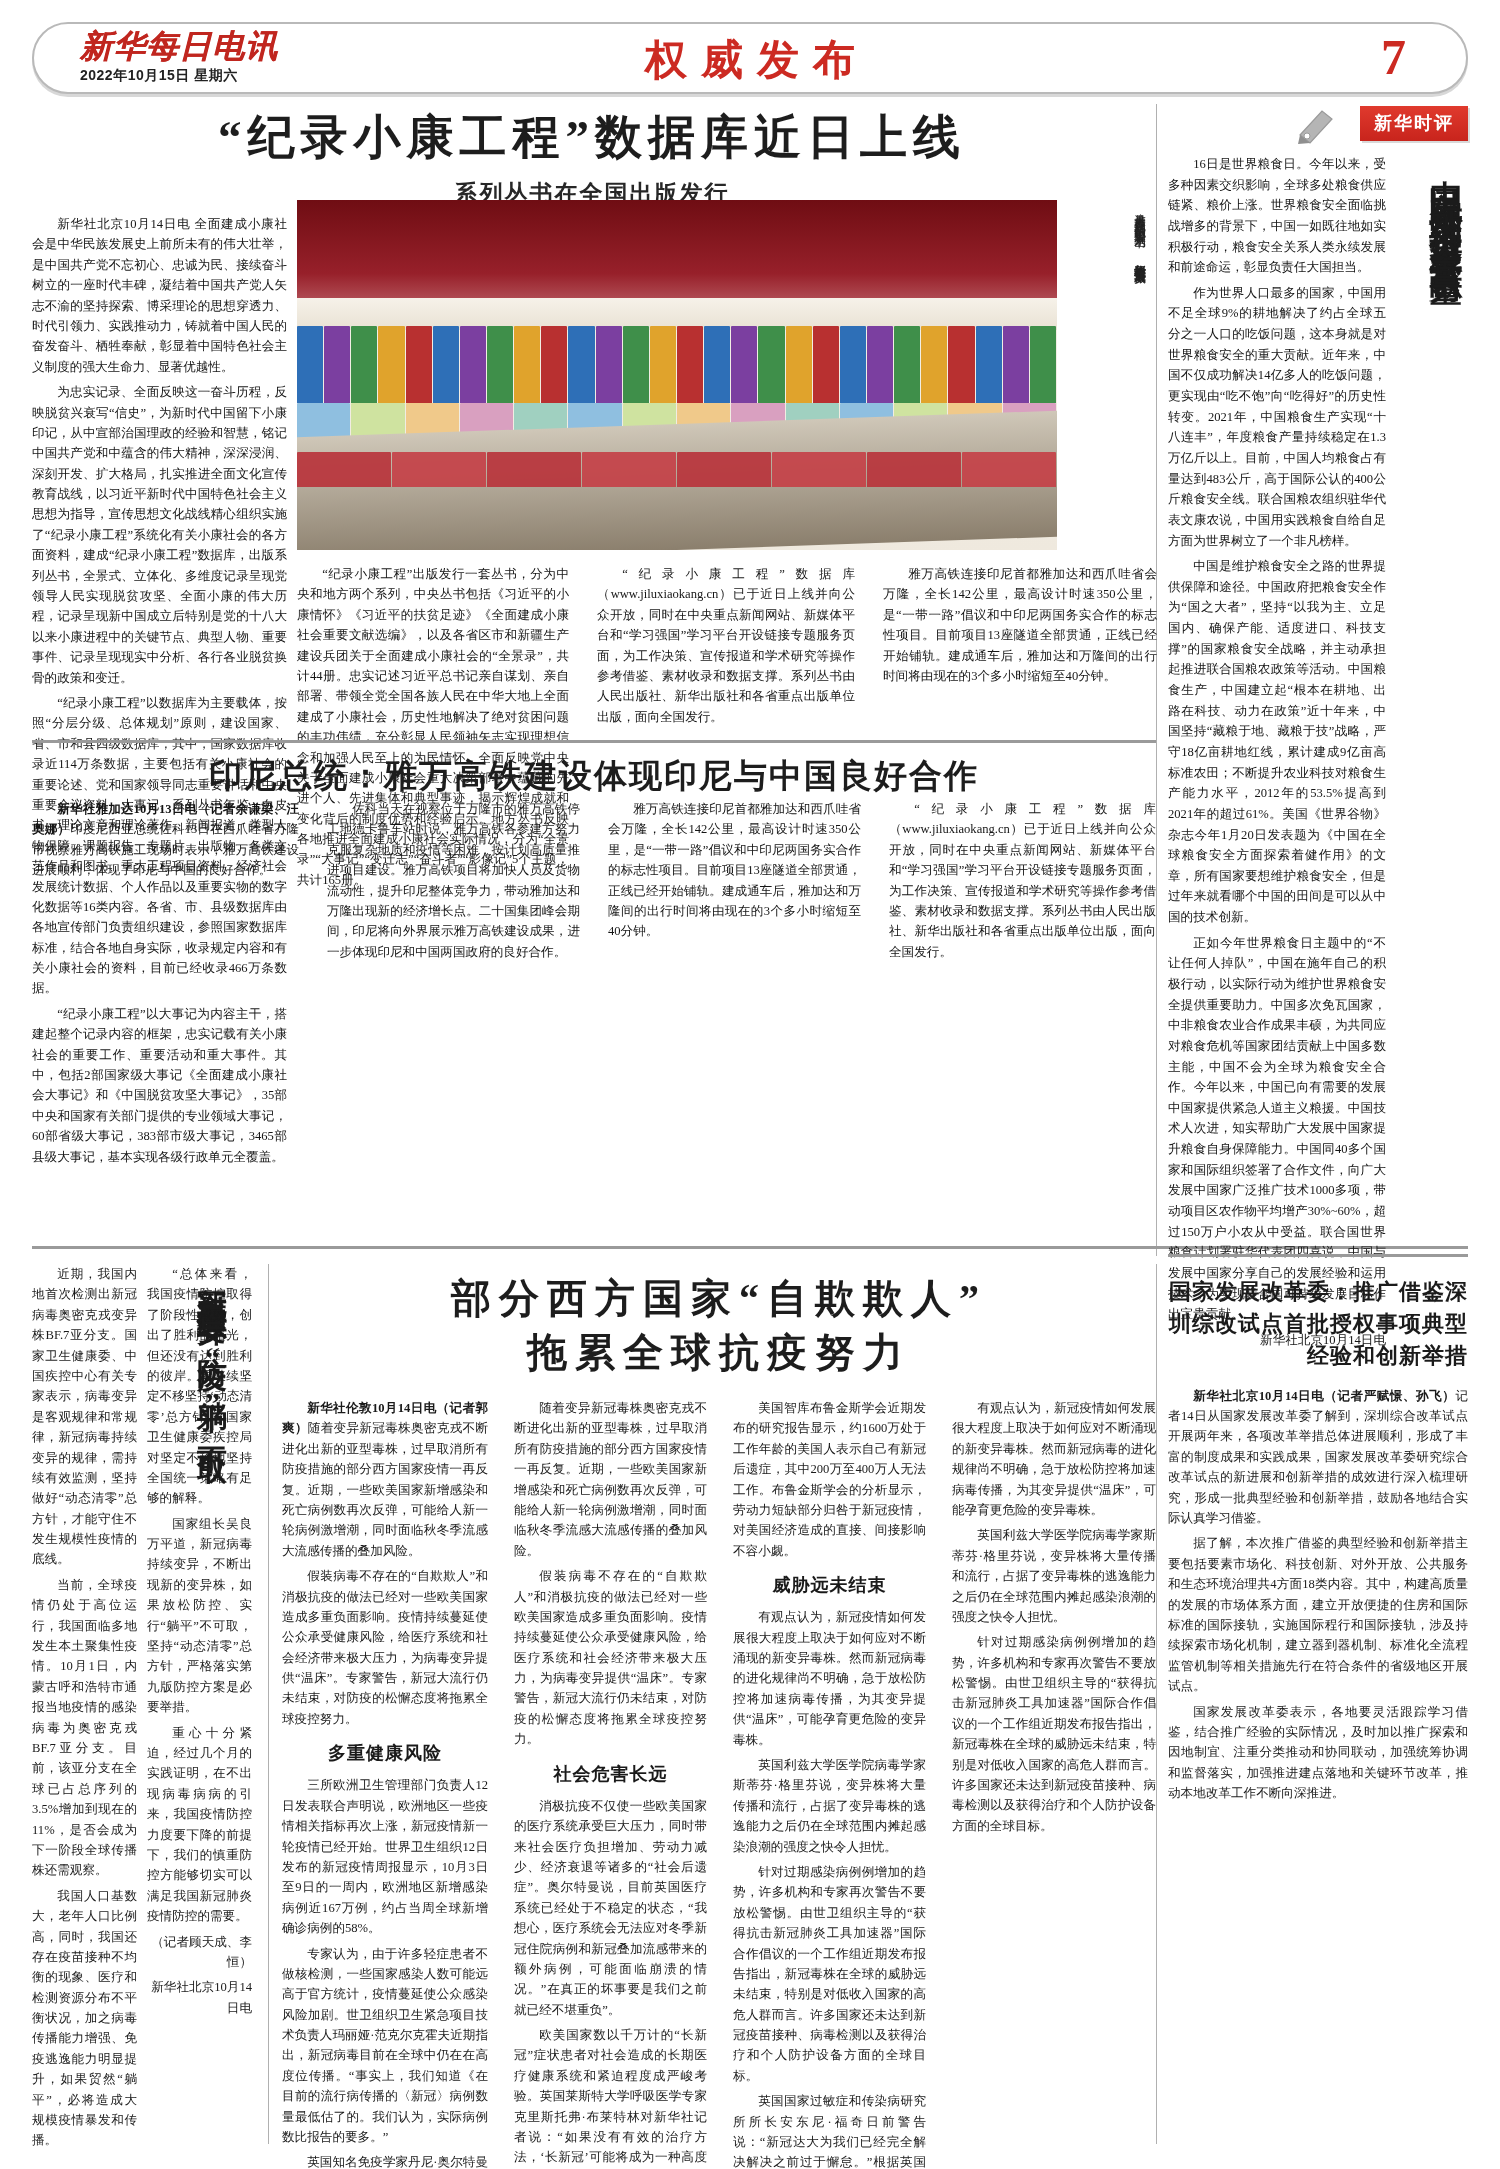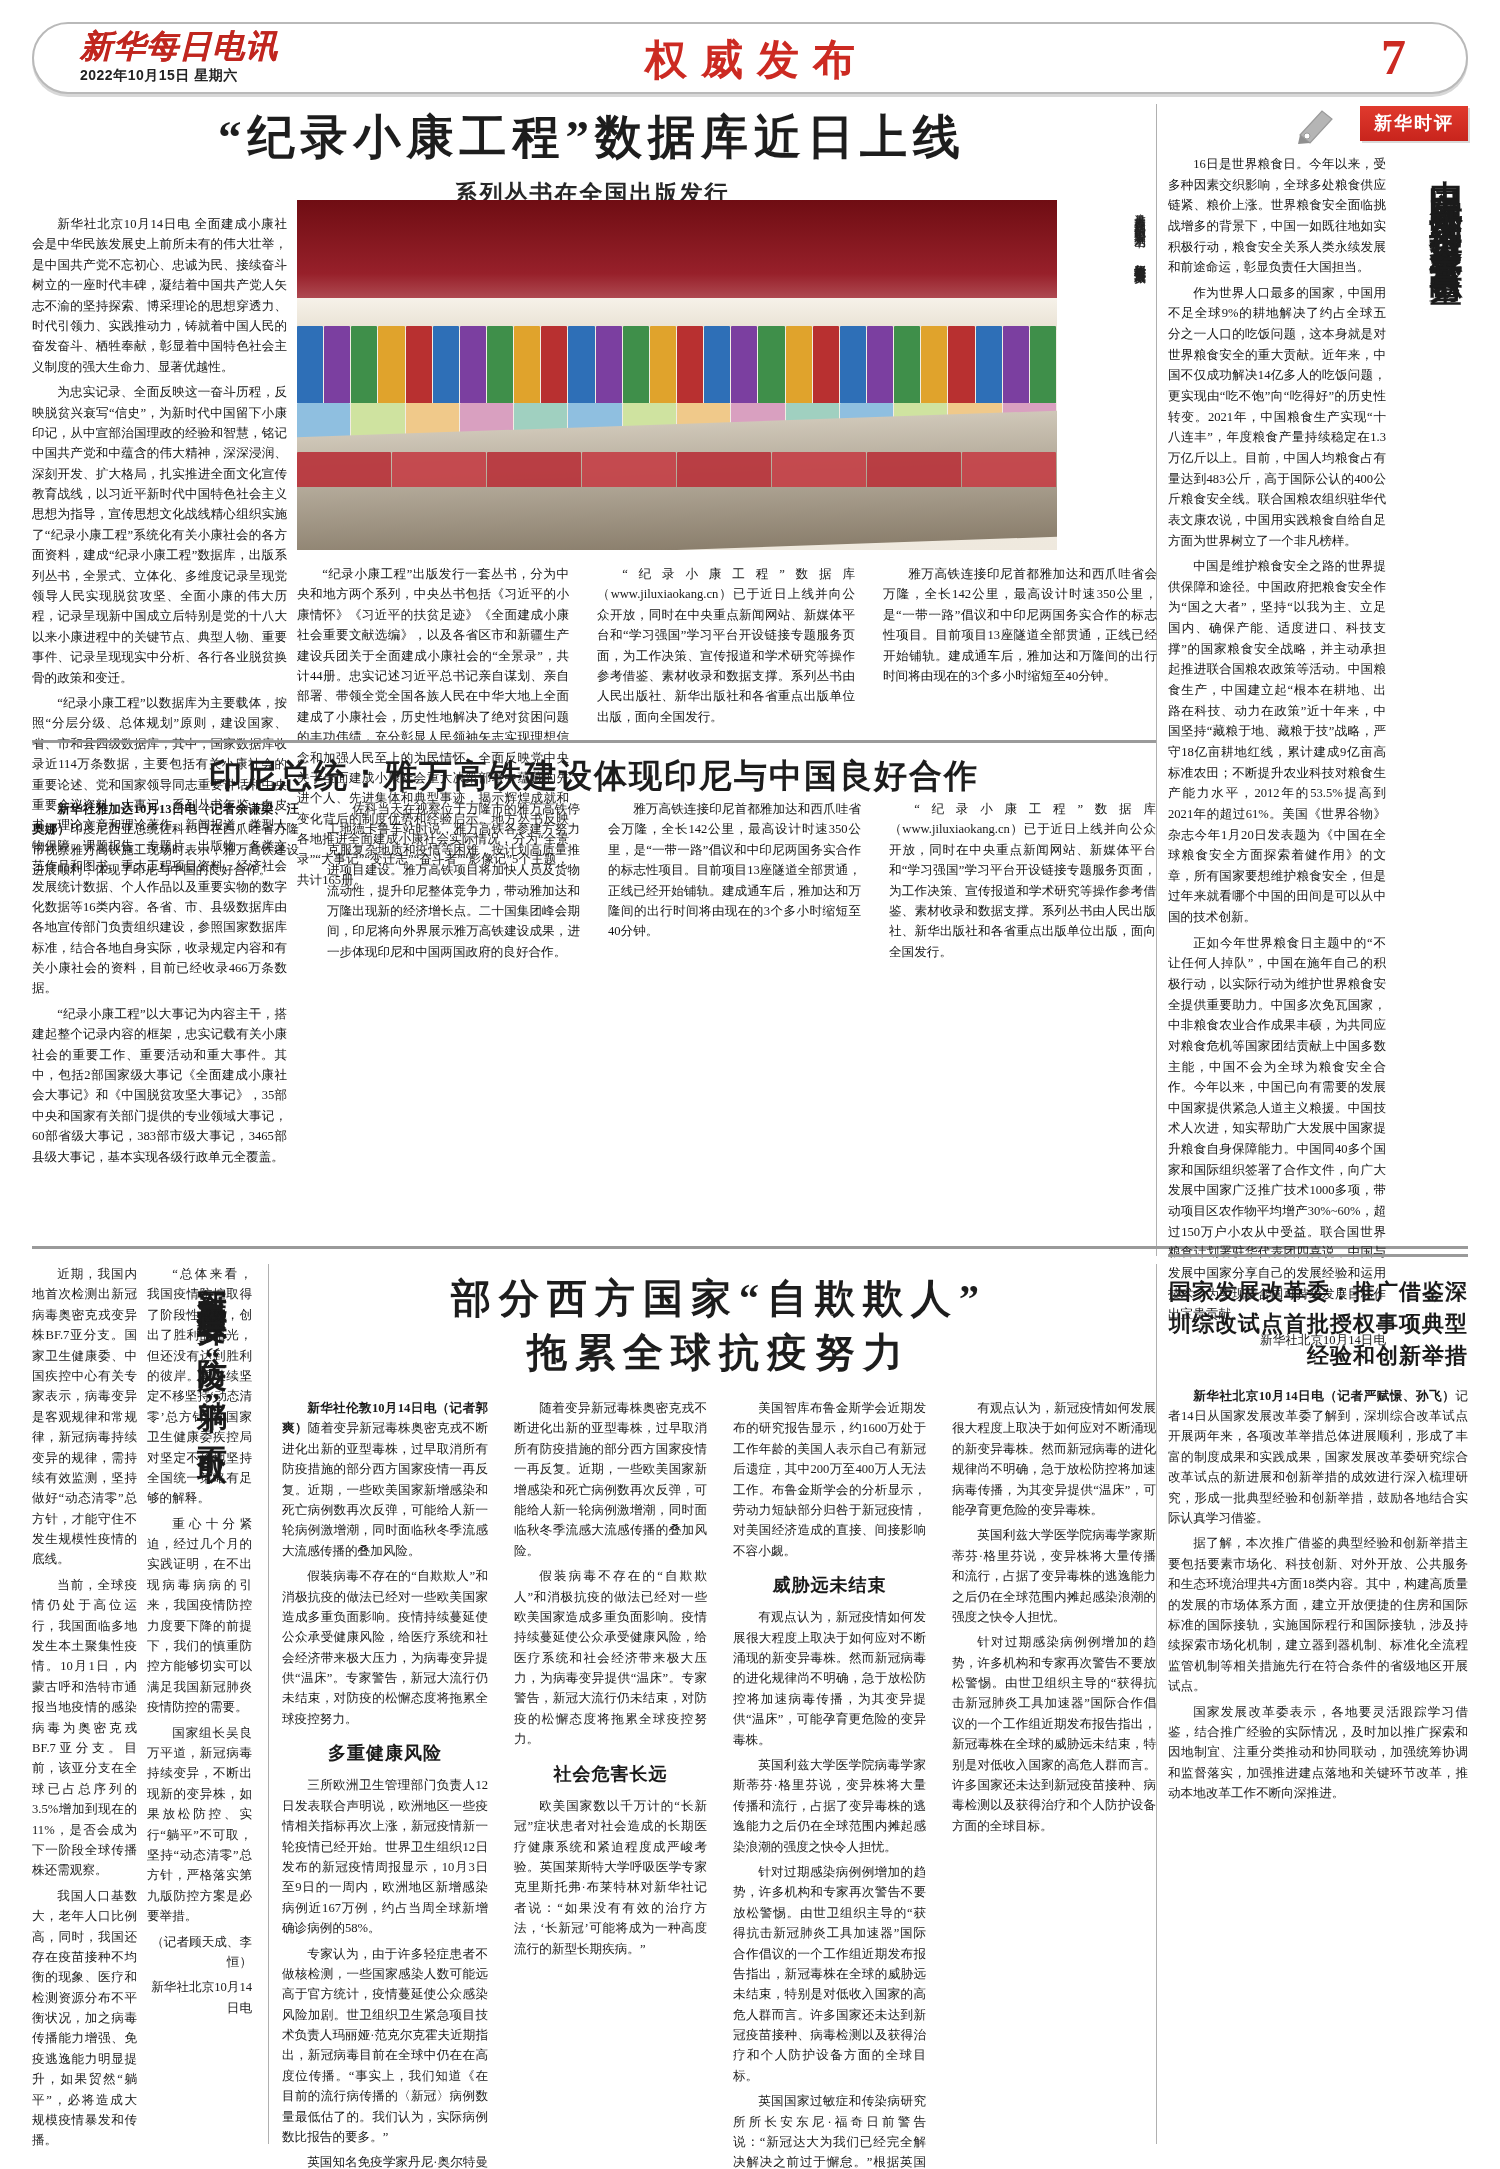--- a/index.html
+++ b/index.html
@@ -306,22 +306,22 @@
     </div>
 
     <div style="position:absolute; left:0; top:1160px; width:230px; height:880px; display:flex;">
       <div class="small-cap" style="width:115px; padding-right:10px;">
         <p>近期，我国内地首次检测出新冠病毒奥密克戎变异株BF.7亚分支。国家卫生健康委、中国疾控中心有关专家表示，病毒变异是客观规律和常规律，新冠病毒持续变异的规律，需持续有效监测，坚持做好“动态清零”总方针，才能守住不发生规模性疫情的底线。</p>
         <p>当前，全球疫情仍处于高位运行，我国面临多地发生本土聚集性疫情。10月1日，内蒙古呼和浩特市通报当地疫情的感染病毒为奥密克戎BF.7亚分支。目前，该亚分支在全球已占总序列的3.5%增加到现在的11%，是否会成为下一阶段全球传播株还需观察。</p>
         <p>我国人口基数大，老年人口比例高，同时，我国还存在疫苗接种不均衡的现象、医疗和检测资源分布不平衡状况，加之病毒传播能力增强、免疫逃逸能力明显提升，如果贸然“躺平”，必将造成大规模疫情暴发和传播。</p>
       </div>
       <div class="small-cap" style="width:115px; padding-right:10px;">
         <p>“总体来看，我国疫情防控取得了阶段性成效，创出了胜利的曙光，但还没有达到胜利的彼岸。要继续坚定不移坚持‘动态清零’总方针。”国家卫生健康委疾控局对坚定不移地坚持全国统一策略有足够的解释。</p>
+        <p>国家组长吴良万平道，新冠病毒持续变异，不断出现新的变异株，如果放松防控、实行“躺平”不可取，坚持“动态清零”总方针，严格落实第九版防控方案是必要举措。</p>
         <p>重心十分紧迫，经过几个月的实践证明，在不出现病毒病病的引来，我国疫情防控力度要下降的前提下，我们的慎重防控方能够切实可以满足我国新冠肺炎疫情防控的需要。</p>
-        <p>国家组长吴良万平道，新冠病毒持续变异，不断出现新的变异株，如果放松防控、实行“躺平”不可取，坚持“动态清零”总方针，严格落实第九版防控方案是必要举措。</p>
         <p class="sign-right">（记者顾天成、李恒）</p>
         <p class="sign-right">新华社北京10月14日电</p>
       </div>
     </div>
 
     <div class="vrule" style="left:236px; top:1160px; height:880px;"></div>
 
     <div style="position:absolute; left:250px; top:1168px; width:874px;">
       <div class="west-title">部分西方国家“自欺欺人”</div>
       <div class="west-title">拖累全球抗疫努力</div>
@@ -332,20 +332,21 @@
           <p>假装病毒不存在的“自欺欺人”和消极抗疫的做法已经对一些欧美国家造成多重负面影响。疫情持续蔓延使公众承受健康风险，给医疗系统和社会经济带来极大压力，为病毒变异提供“温床”。专家警告，新冠大流行仍未结束，对防疫的松懈态度将拖累全球疫控努力。</p>
           <div class="sec-head">多重健康风险</div>
           <p>三所欧洲卫生管理部门负责人12日发表联合声明说，欧洲地区一些疫情相关指标再次上涨，新冠疫情新一轮疫情已经开始。世界卫生组织12日发布的新冠疫情周报显示，10月3日至9日的一周内，欧洲地区新增感染病例近167万例，约占当周全球新增确诊病例的58%。</p>
           <p>专家认为，由于许多轻症患者不做核检测，一些国家感染人数可能远高于官方统计，疫情蔓延使公众感染风险加剧。世卫组织卫生紧急项目技术负责人玛丽娅·范克尔克霍夫近期指出，新冠病毒目前在全球中仍在在高度位传播。“事实上，我们知道《在目前的流行病传播的〈新冠〉病例数量最低估了的。我们认为，实际病例数比报告的要多。”</p>
           <p>英国知名免疫学家丹尼·奥尔特曼日前接受新华社记者采访时说，在欧洲和英国政府实施的宣传上，通风等防疫措施、疫苗接种中心部署下同位都可能助推新冠病毒的感染增加。“我们所有指标都期待健康的方向发展……住院病例在一周一周地攀升。”</p>
         </div>
         <div class="small-cap" style="width:219px; padding:0 13px;">
           <p>随着变异新冠毒株奥密克戎不断进化出新的亚型毒株，过早取消所有防疫措施的部分西方国家疫情一再反复。近期，一些欧美国家新增感染和死亡病例数再次反弹，可能给人新一轮病例激增潮，同时面临秋冬季流感大流感传播的叠加风险。</p>
           <p>假装病毒不存在的“自欺欺人”和消极抗疫的做法已经对一些欧美国家造成多重负面影响。疫情持续蔓延使公众承受健康风险，给医疗系统和社会经济带来极大压力，为病毒变异提供“温床”。专家警告，新冠大流行仍未结束，对防疫的松懈态度将拖累全球疫控努力。</p>
           <div class="sec-head">社会危害长远</div>
+          <p>消极抗疫不仅使一些欧美国家的医疗系统承受巨大压力，同时带来社会医疗负担增加、劳动力减少、经济衰退等诸多的“社会后遗症”。奥尔特曼说，目前英国医疗系统已经处于不稳定的状态，“我想心，医疗系统会无法应对冬季新冠住院病例和新冠叠加流感带来的额外病例，可能面临崩溃的情况。”在真正的坏事要是我们之前就已经不堪重负”。</p>
           <p>欧美国家数以千万计的“长新冠”症状患者对社会造成的长期医疗健康系统和紧迫程度成严峻考验。英国莱斯特大学呼吸医学专家克里斯托弗·布莱特林对新华社记者说：“如果没有有效的治疗方法，‘长新冠’可能将成为一种高度流行的新型长期疾病。”</p>
         </div>
         <div class="small-cap" style="width:219px; padding:0 13px;">
           <p>美国智库布鲁金斯学会近期发布的研究报告显示，约1600万处于工作年龄的美国人表示自己有新冠后遗症，其中200万至400万人无法工作。布鲁金斯学会的分析显示，劳动力短缺部分归咎于新冠疫情，对美国经济造成的直接、间接影响不容小觑。</p>
           <div class="sec-head">威胁远未结束</div>
           <p>有观点认为，新冠疫情如何发展很大程度上取决于如何应对不断涌现的新变异毒株。然而新冠病毒的进化规律尚不明确，急于放松防控将加速病毒传播，为其变异提供“温床”，可能孕育更危险的变异毒株。</p>
           <p>英国利兹大学医学院病毒学家斯蒂芬·格里芬说，变异株将大量传播和流行，占据了变异毒株的逃逸能力之后仍在全球范围内摊起感染浪潮的强度之快令人担忧。</p>
           <p>针对过期感染病例例增加的趋势，许多机构和专家再次警告不要放松警惕。由世卫组织主导的“获得抗击新冠肺炎工具加速器”国际合作倡议的一个工作组近期发布报告指出，新冠毒株在全球的威胁远未结束，特别是对低收入国家的高危人群而言。许多国家还未达到新冠疫苗接种、病毒检测以及获得治疗和个人防护设备方面的全球目标。</p>
           <p>英国国家过敏症和传染病研究所所长安东尼·福奇日前警告说：“新冠达大为我们已经完全解决解决之前过于懈怠。”根据英国2021年的数据，卫生专家预计美国新冠疫情可能再次出现新一轮大范围传播。</p>
 

